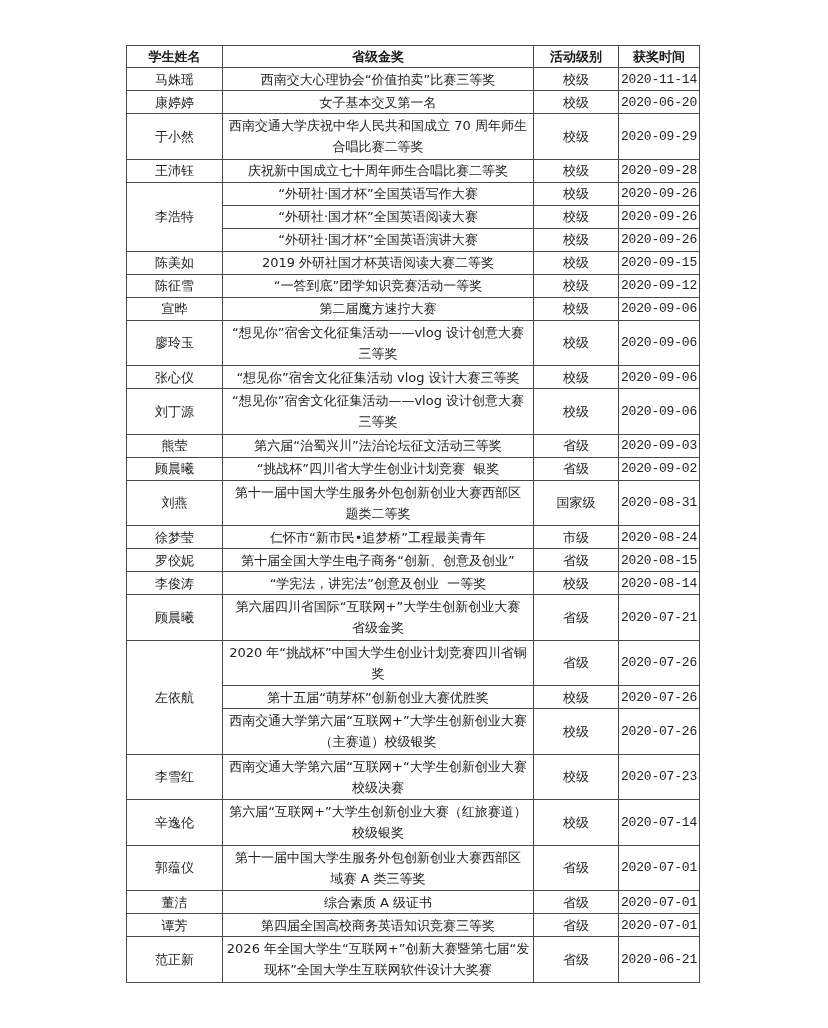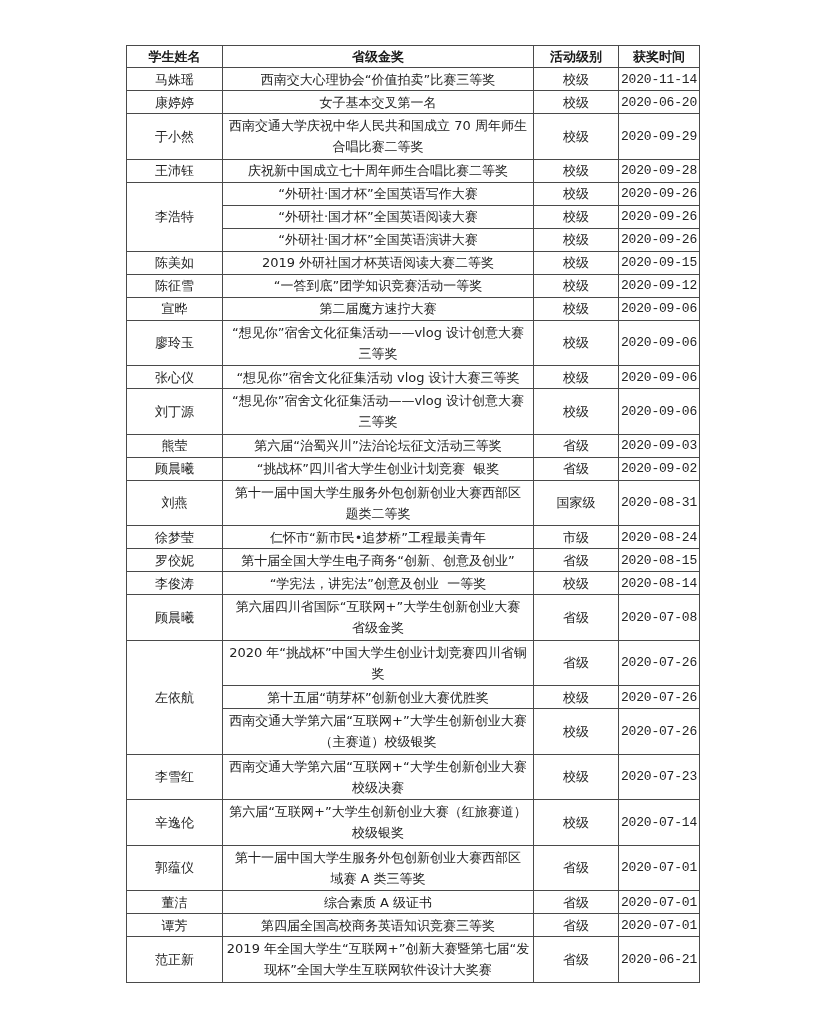--- a/index.html
+++ b/index.html
@@ -179,21 +179,21 @@
       <td>李俊涛</td>
       <td>“学宪法，讲宪法”创意及创业  一等奖</td>
       <td>校级</td>
       <td class="date">2020-08-14</td>
     </tr>
     <tr class="d">
       <td>顾晨曦</td>
       <td>第六届四川省国际“互联网+”大学生创新创业大赛
 省级金奖</td>
       <td>省级</td>
-      <td class="date">2020-07-08</td>
+      <td class="date">2020-07-21</td>
     </tr>
     <tr class="d">
       <td rowspan="3">左依航</td>
       <td>2020 年“挑战杯”中国大学生创业计划竞赛四川省铜
 奖</td>
       <td>省级</td>
       <td class="date">2020-07-26</td>
     </tr>
     <tr class="s">
       <td>第十五届“萌芽杯”创新创业大赛优胜奖</td>
@@ -234,19 +234,19 @@
       <td class="date">2020-07-01</td>
     </tr>
     <tr class="s">
       <td>谭芳</td>
       <td>第四届全国高校商务英语知识竞赛三等奖</td>
       <td>省级</td>
       <td class="date">2020-07-01</td>
     </tr>
     <tr class="d">
       <td>范正新</td>
-      <td>2019 年全国大学生“互联网+”创新大赛暨第七届“发
+      <td>2026 年全国大学生“互联网+”创新大赛暨第七届“发
 现杯”全国大学生互联网软件设计大奖赛</td>
       <td>省级</td>
       <td class="date">2020-06-21</td>
     </tr>
   </tbody>
 </table>
 
 </body></html>

